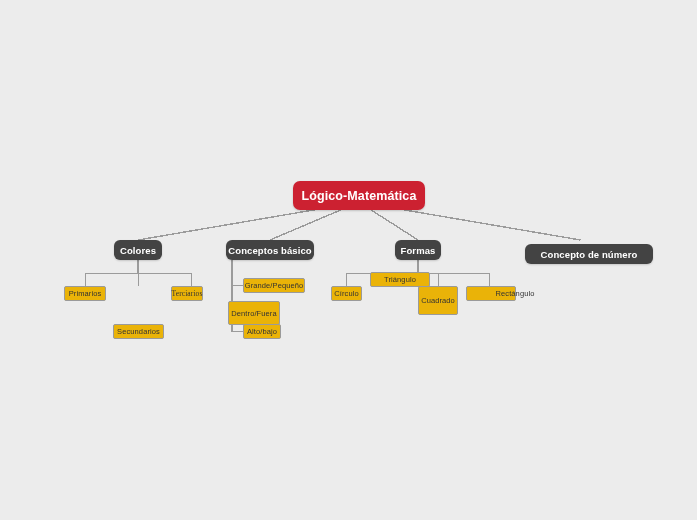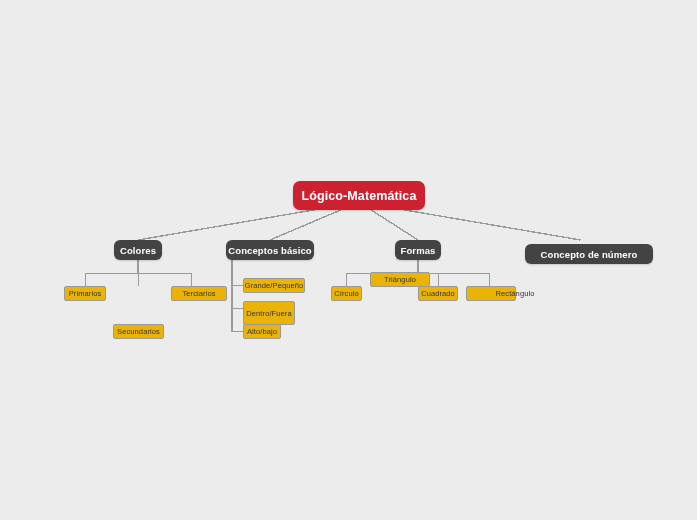--- a/index.html
+++ b/index.html
@@ -93,45 +93,45 @@
       </div>
       <div class="node node-branch" style="left: 114px; top: 240px; width: 48px; height: 20px;">
         <span>Colores</span>
       </div>
       <div class="node node-leaf" style="left: 64px; top: 286px; width: 42px; height: 15px;">
         <span>Primarios</span>
       </div>
       <div class="node node-leaf" style="left: 113px; top: 286px; width: 51px; height: 15px; margin-top: 38px;">
         <span>Secundarios</span>
       </div>
-      <div class="node node-leaf" style="left: 171px; top: 286px; width: 56px; height: 15px;">
+      <div class="node node-leaf" style="left: 171px; top: 286px; width: 32px; height: 15px; font-family: Liberation Serif, serif;">
         <span>Terciarios</span>
       </div>
       <div class="node node-branch" style="left: 226px; top: 240px; width: 88px; height: 20px;">
         <span>Conceptos básico</span>
       </div>
       <div class="node node-leaf" style="left: 243px; top: 278px; width: 62px; height: 15px;">
         <span>Grande/Pequeño</span>
       </div>
-      <div class="node node-leaf" style="left: 243px; top: 301px; width: 52px; height: 24px;">
+      <div class="node node-leaf" style="left: 228px; top: 301px; width: 52px; height: 24px;">
         <span>Dentro/Fuera</span>
       </div>
       <div class="node node-leaf" style="left: 243px; top: 324px; width: 38px; height: 15px;">
         <span>Alto/bajo</span>
       </div>
       <div class="node node-branch" style="left: 395px; top: 240px; width: 46px; height: 20px;">
         <span>Formas</span>
       </div>
       <div class="node node-leaf" style="left: 331px; top: 286px; width: 31px; height: 15px;">
         <span>Círculo</span>
       </div>
       <div class="node node-leaf" style="left: 370px; top: 272px; width: 60px; height: 15px;">
         <span>Triángulo</span>
       </div>
-      <div class="node node-leaf" style="left: 418px; top: 286px; width: 40px; height: 15px;">
+      <div class="node node-leaf" style="left: 418px; top: 286px; width: 40px; height: 29px;">
         <span>Cuadrado</span>
       </div>
       <div class="node node-leaf" style="left: 466px; top: 286px; width: 46px; height: 15px; padding-left: 48px;">
         <span>Rectángulo</span>
       </div>
       <div class="node node-branch" style="left: 525px; top: 244px; width: 128px; height: 20px;">
         <span>Concepto de número</span>
       </div>
     </div>
 </div>

